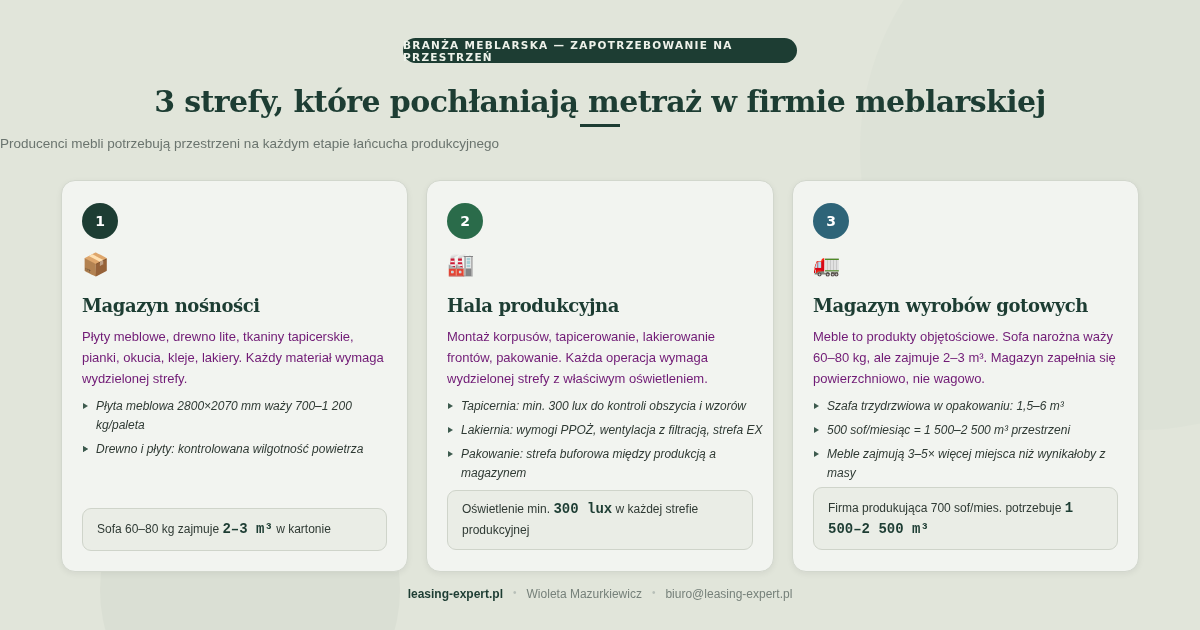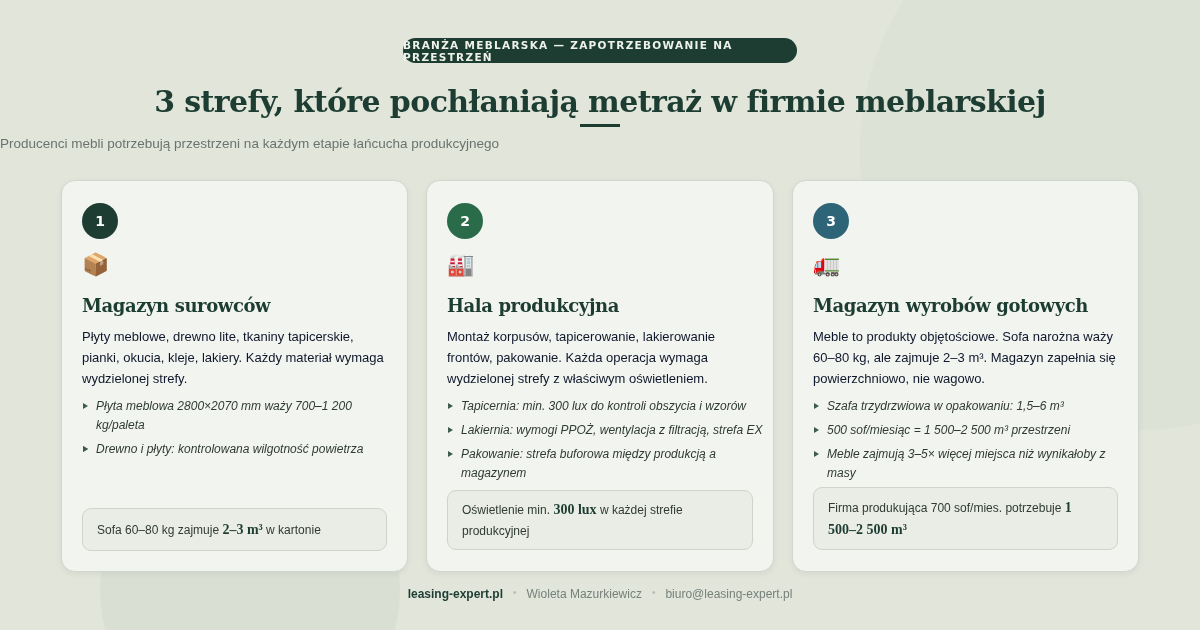--- a/index.html
+++ b/index.html
@@ -60,21 +60,21 @@
   .emoji {
     position: absolute; left: 20px; top: 70px; font-size: 22px; line-height: 28px;
   }
   .card-title {
     position: absolute; left: 20px; top: 114px;
     font-family: "DejaVu Serif", serif; font-weight: bold;
     font-size: 18px; color: #1d3d33; letter-spacing: -0.4px;
   }
   .card-desc {
     position: absolute; left: 20px; right: 18px; top: 145px;
-    font-size: 13px; line-height: 21px; color: #0f172a;
+    font-size: 13px; line-height: 21px; color: #701a75;
   }
   .bullets {
     position: absolute; left: 20px; right: 4px; top: 216px;
     list-style: none;
     font-style: italic;
   }
   .bullets li {
     position: relative; padding-left: 14px; font-size: 12px;
     line-height: 19px; color: #2f3a34; margin-bottom: 5px;
   }
@@ -83,21 +83,21 @@
     border-top: 3.5px solid transparent; border-bottom: 3.5px solid transparent;
     border-left: 5px solid #3d5a4e;
   }
   .note {
     position: absolute; left: 20px; right: 20px;
     background: #eaede6; border: 1px solid #cfd4ca; border-radius: 9px;
     padding: 0 14px; font-size: 12px; line-height: 21px; color: #2f3a34;
     display: flex; align-items: center;
   }
   .note .big {
-    font-family: Liberation Serif, serif; font-weight: bold; font-size: 14px;
+    font-family: Liberation Mono, monospace; font-weight: bold; font-size: 14px;
     color: #1d3d33;
   }
   .c1 .note { top: 327px; height: 43px; }
   .c2 .note { top: 309px; height: 60px; }
   .c3 .note { top: 306px; height: 63px; }
 
   .footer {
     position: absolute; left: 0; right: 0; top: 587px;
     display: flex; justify-content: center; align-items: flex-start;
     font-size: 12px; color: #76817a;
@@ -113,21 +113,21 @@
 
 <div class="wrap">
   <div class="pill">BRANŻA MEBLARSKA — ZAPOTRZEBOWANIE NA PRZESTRZEŃ</div>
   <h1 class="title">3 strefy, które pochłaniają metraż w firmie meblarskiej</h1>
   <div class="title-rule"></div>
   <p class="subtitle">Producenci mebli potrzebują przestrzeni na każdym etapie łańcucha produkcyjnego</p>
 
   <div class="card c1">
     <div class="num" style="background:#1d3d33">1</div>
     <div class="emoji">📦</div>
-    <h2 class="card-title">Magazyn surowców</h2>
+    <h2 class="card-title">Magazyn nośności</h2>
     <p class="card-desc">Płyty meblowe, drewno lite, tkaniny tapicerskie, pianki, okucia, kleje, lakiery. Każdy materiał wymaga wydzielonej strefy.</p>
     <ul class="bullets">
       <li><span class="tri"></span><span>Płyta meblowa 2800×2070 mm waży 700–1 200 kg/paleta</span></li>
       <li><span class="tri"></span></li>
       <li><span class="tri"></span><span>Drewno i płyty: kontrolowana wilgotność powietrza</span></li>
     </ul>
     <div class="note">
       <span><span>Sofa 60–80 kg zajmuje </span><span class="big">2–3 m³</span><span> w kartonie</span></span>
     </div>
   </div>

